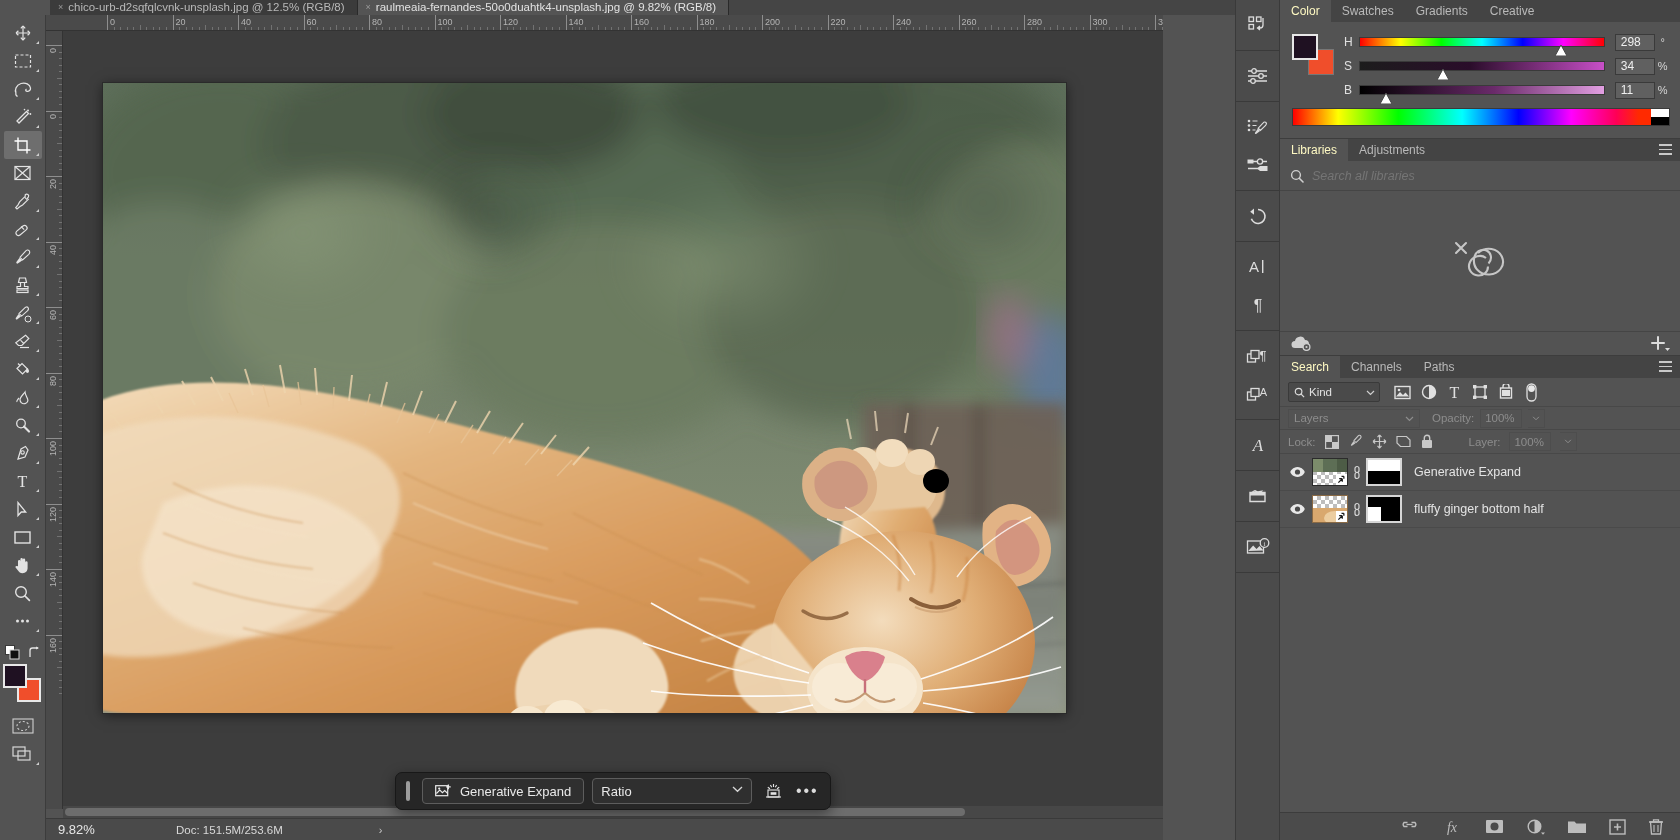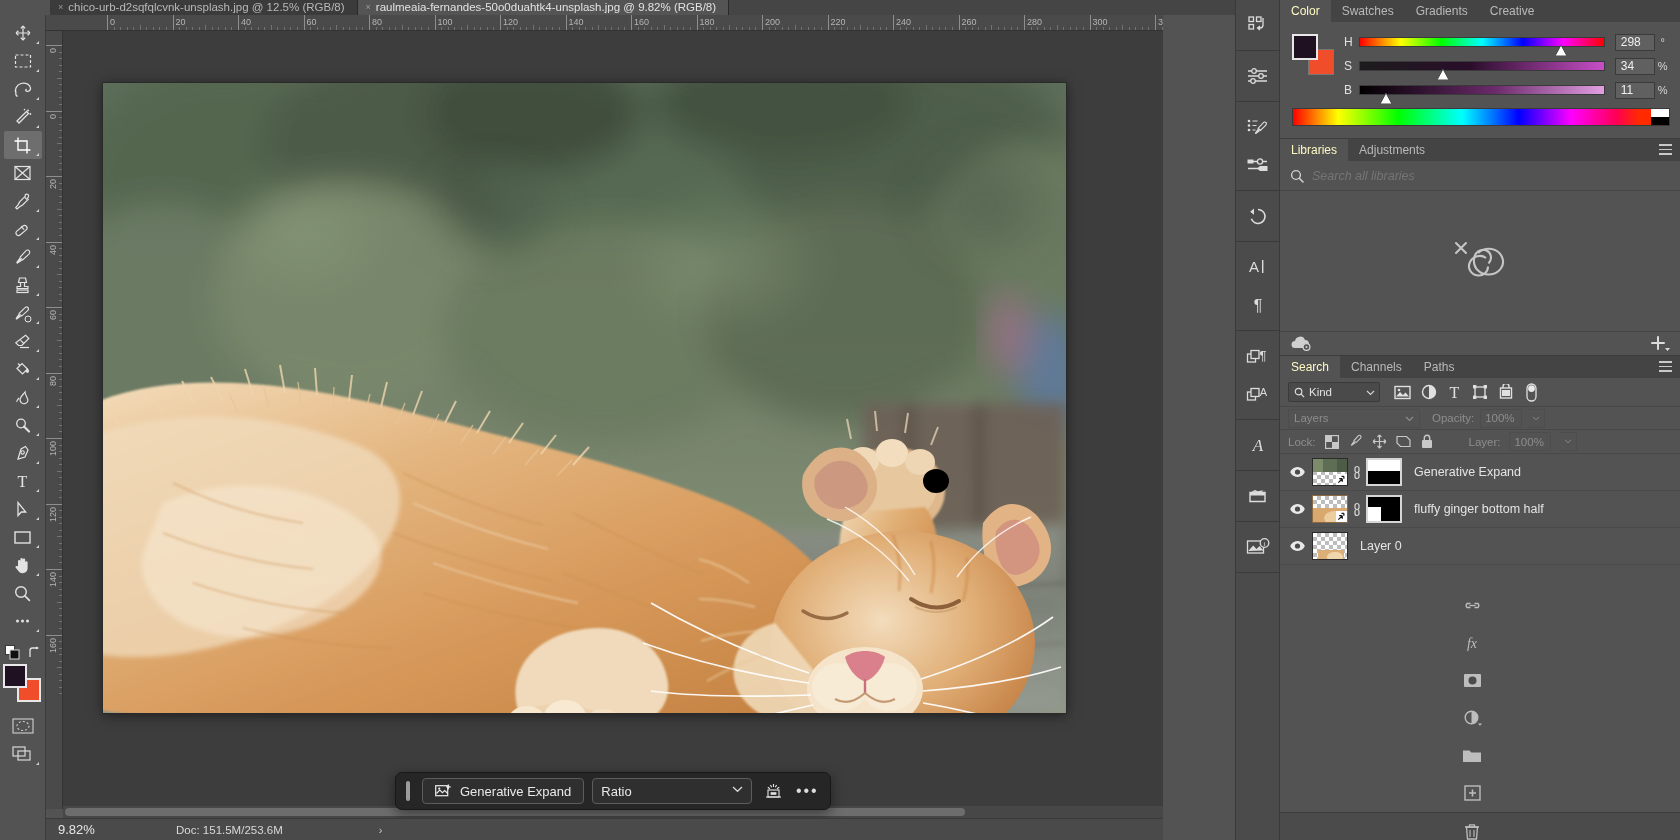--- a/index.html
+++ b/index.html
@@ -160,21 +160,21 @@
   .lthumb { width:36px; height:28px; border:1px solid #2b2b2b; position:relative; overflow:hidden; }
   .checker { background-image:
       linear-gradient(45deg,#bdbdbd 25%,transparent 25%,transparent 75%,#bdbdbd 75%),
       linear-gradient(45deg,#bdbdbd 25%,transparent 25%,transparent 75%,#bdbdbd 75%);
     background-size:8px 8px; background-position:0 0,4px 4px; background-color:#fff; }
   .lname { font-size:12.5px; color:#e4e4e4; margin-left:8px; white-space:nowrap; }
 
   .layerfoot { position:absolute; left:0; bottom:0; width:400px; height:28px;
                background:#4b4b4b; border-top:1px solid #3c3c3c;
                display:flex; align-items:center; justify-content:flex-end;
-               gap:22px; padding-right:16px;flex-direction:column; }
+               gap:22px; padding-right:16px; }
   .lfico { display:flex; align-items:center; justify-content:center; color:#bdbdbd; }
   .pdiv { height:1px; background:#3d3d3d; }
 </style>
 </head>
 <body>
 
 <div id="app">
 
   <div class="tabbar">
     <div class="doctab">
@@ -1403,37 +1403,20 @@
               <path d="M5 1.5a2 2 0 012 2v2a2 2 0 01-4 0v-2a2 2 0 012-2z" fill="none" stroke="#d8d8d8" stroke-width="1.2"></path>
               <path d="M5 13.5a2 2 0 002-2v-2a2 2 0 00-4 0v2a2 2 0 002 2z" fill="none" stroke="#d8d8d8" stroke-width="1.2"></path>
               </svg>
             <div class="lthumb" style="border:2px solid #d6d6d6;background:#000">
               <div style="position:absolute;left:0;bottom:0;width:40%;height:58%;background:#ffffff"></div>
             </div>
           </div>
           <span class="lname">fluffy ginger bottom half</span>
         </div>
 
-        <div class="layer">
-          <div class="eye">
-            <svg width="17" height="12" viewBox="0 0 17 12">
-              <path d="M8.5 1C4 1 1.3 5 1.3 6s2.7 5 7.2 5 7.2-4 7.2-5-2.7-5-7.2-5z" fill="#e8e8e8"></path>
-              <circle cx="8.5" cy="6" r="2.6" fill="#4a4a4a"></circle>
-              </svg>
-          </div>
-          <div class="thumbs">
-            <div class="lthumb checker">
-              <svg viewBox="0 0 36 28" width="36" height="28" style="position:absolute;inset:0">
-                <rect x="5" y="17" width="26" height="11" fill="#dcae78"></rect>
-                <ellipse cx="22" cy="24" rx="8" ry="5" fill="#f0d6ad"></ellipse>
-              </svg>
-            </div>
-          </div>
-          <span class="lname">Layer 0</span>
-        </div>
       </div>
     </div>
 
     <div class="layerfoot">
       <div class="lfico">
         <svg width="19" height="11" viewBox="0 0 19 11">
           <path d="M7.5 5.5H4a3 3 0 010-4h3.5M11.5 5.5H15a3 3 0 000-4h-3.5" fill="none" stroke="#bdbdbd" stroke-width="1.3"></path>
           <path d="M6.5 3.5h6" stroke="#bdbdbd" stroke-width="1.3"></path>
           </svg>
       </div>

